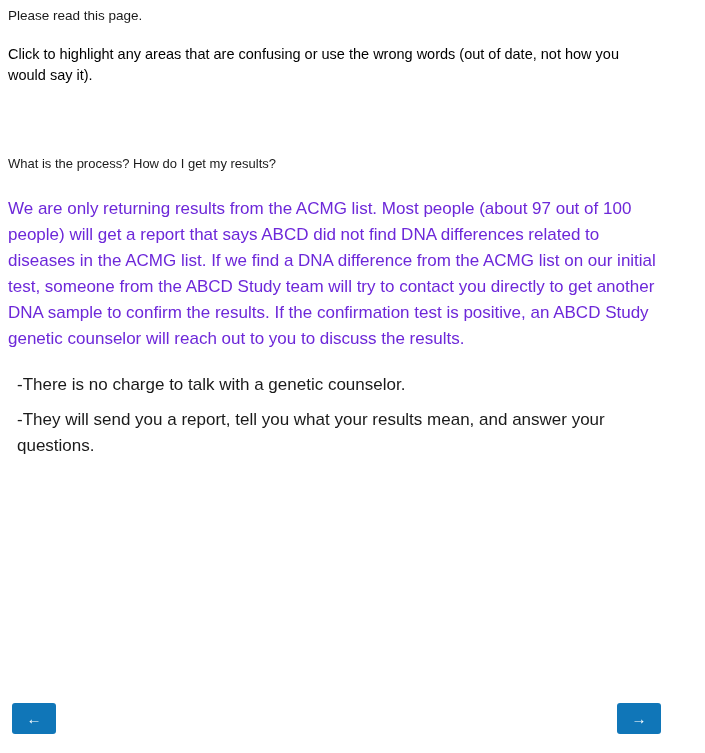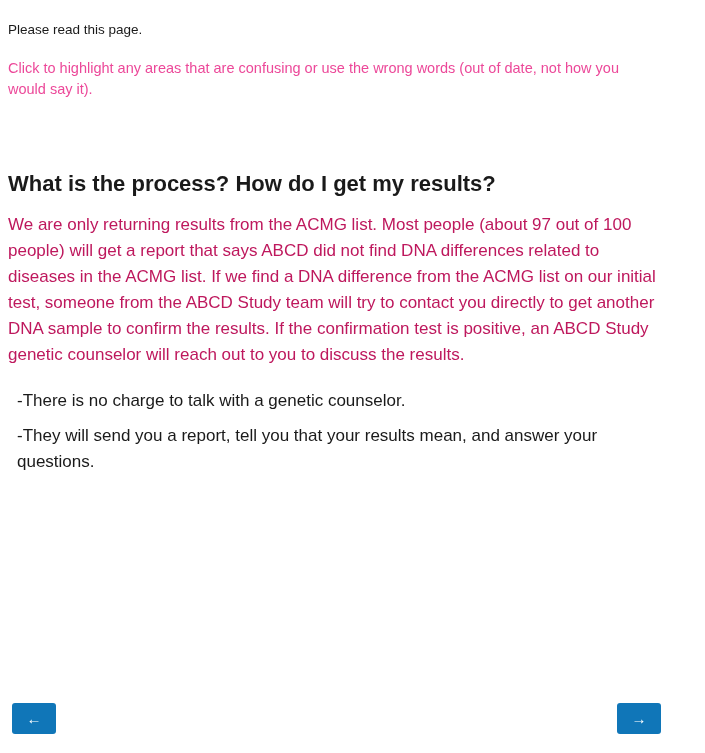--- a/index.html
+++ b/index.html
@@ -12,49 +12,49 @@
     background: #ffffff;
     font-family: "Liberation Sans", sans-serif;
     color: #1a1a1a;
     overflow: hidden;
   }
   .page {
     position: relative;
     width: 677px;
     height: 753px;
     box-sizing: border-box;
-    padding: 20px 16px 0 8px;
+    padding: 6px 16px 0 8px;
   }
   .instr-small {
     font-size: 13.5px;
     line-height: 1.45;
     color: #1a1a1a;
     margin: 0 0 18px 0;
   }
   .instr-block {
     font-size: 14.5px;
     line-height: 1.5;
-    color: #ec4899;
+    color: #000000;
     margin: 0 16px 20px 0;
     max-width: 688px;
   }
   .spacer-lg {
     height: 48px;
   }
   .heading {
-    font-size: 22px;
+    font-size: 13px;
     line-height: 1.4;
-    font-weight: 700;
+    font-weight: 400;
     color: #1a1a1a;
-    margin: 0 0 12px 0;
+    margin: 0 0 23px 0;
   }
   .para {
     font-size: 17px;
     line-height: 1.53;
-    color: #be185d;
+    color: #6d28d9;
     margin: 0 0 20px 0;
     max-width: 690px;
   }
   .bullets {
     font-size: 17px;
     line-height: 1.53;
     color: #1a1a1a;
     margin: 0 0 20px 0;
     max-width: 690px;
   }
@@ -96,21 +96,21 @@
   <p class="instr-block">Click to highlight any areas that are confusing or use the wrong words (out of date, not how you would say it).</p>
 
   <div class="spacer-lg"></div>
 
   <h2 class="heading">What is the process? How do I get my results?</h2>
 
   <p class="para">We are only returning results from the ACMG list. Most people (about 97 out of 100 people) will get a report that says ABCD did not find DNA differences related to diseases in the ACMG list. If we find a DNA difference from the ACMG list on our initial test, someone from the ABCD Study team will try to contact you directly to get another DNA sample to confirm the results. If the confirmation test is positive, an ABCD Study genetic counselor will reach out to you to discuss the results.</p>
 
   <div class="bullets">
     <div>-There is no charge to talk with a genetic counselor.</div>
-    <div>-They will send you a report, tell you that your results mean, and answer your questions.</div>
+    <div>-They will send you a report, tell you what your results mean, and answer your questions.</div>
   </div>
 
 
   <div class="nav-bar">
     <button class="nav-btn nav-prev">←</button>
     <button class="nav-btn nav-next">→</button>
   </div>
 
 </div>
 

